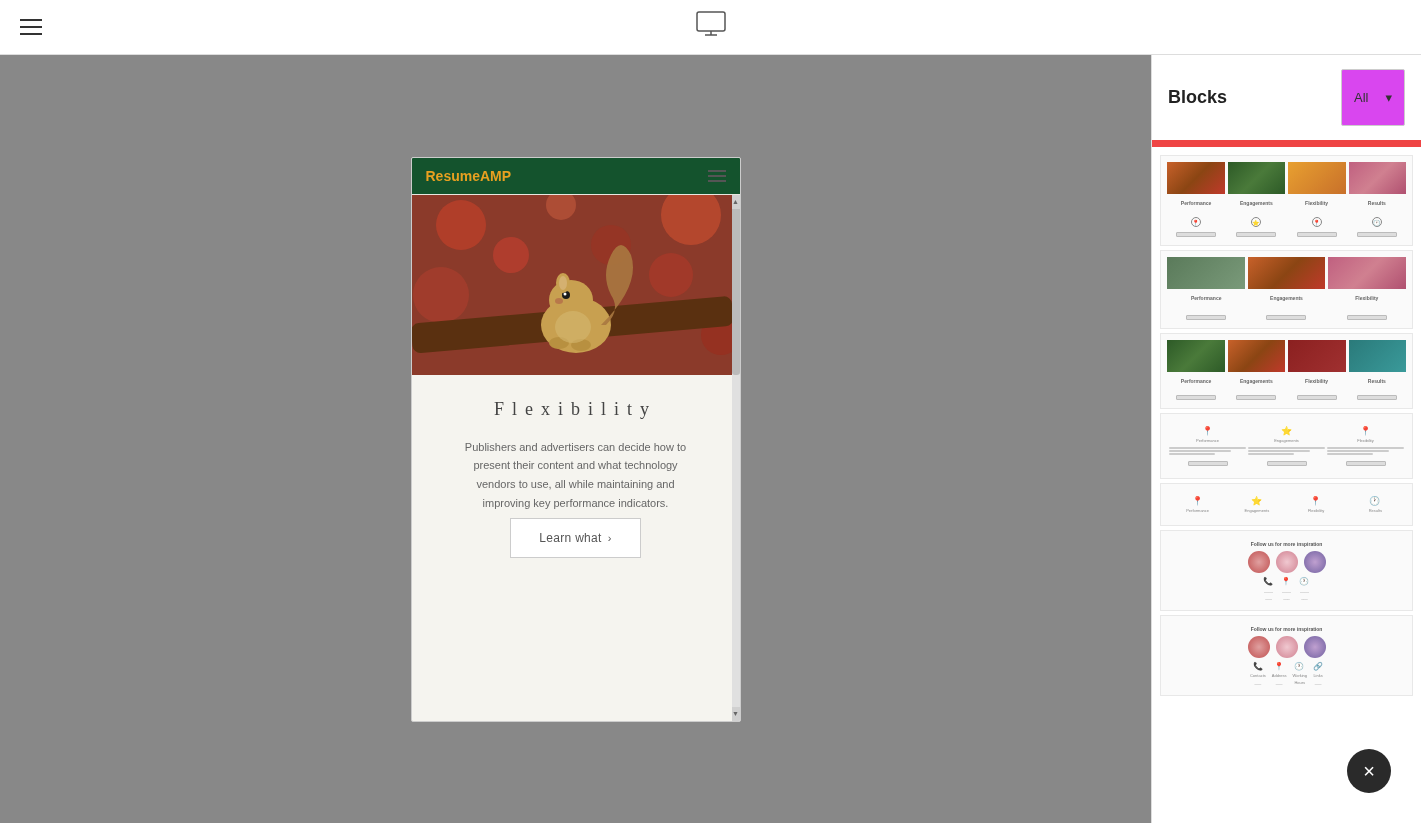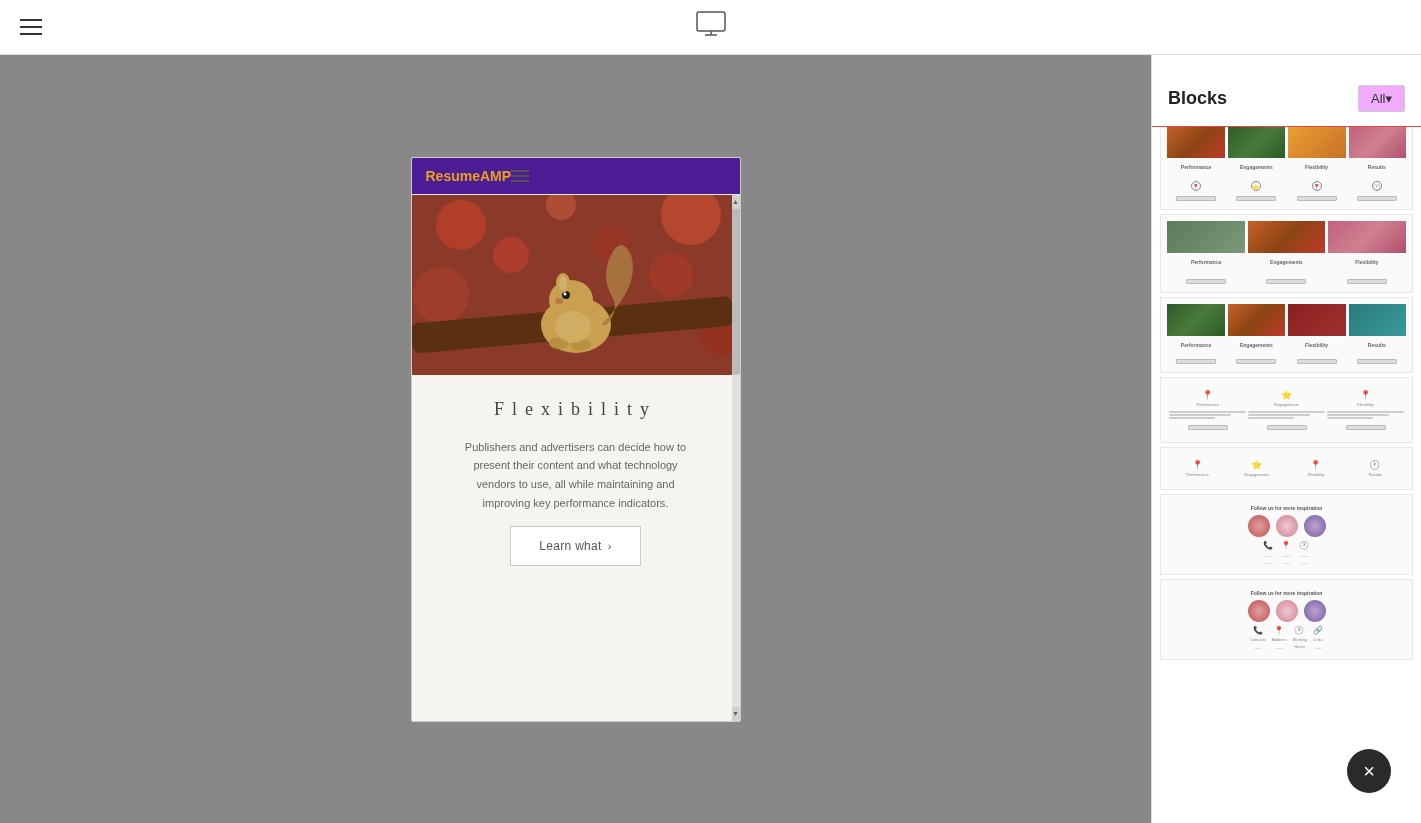--- a/index.html
+++ b/index.html
@@ -70,25 +70,25 @@
     .preview-scrollbar-thumb {
       width: 100%;
       height: 180px;
       background: #bbb;
       border-radius: 3px;
       margin-top: 0;
     }
 
     
     .mobile-nav {
-      background: #4c1d95;
+      background: #14532d;
       padding: 10px 14px;
       display: flex;
       align-items: center;
-      justify-content: flex-start;
+      justify-content: space-between;
       border-bottom: 1px solid #e8e8e0;
     }
     .mobile-logo {
       font-size: 14px;
       font-weight: normal;
       color: #333;
     }
     .mobile-logo span { color: #e8a020; font-weight: bold; }
     .mobile-hamburger { display: flex; flex-direction: column; gap: 3px; }
     .mobile-hamburger span { display: block; width: 18px; height: 2px; background: #555; }
@@ -120,21 +120,21 @@
       letter-spacing: 8px;
       color: #444;
       font-weight: 300;
       margin-bottom: 18px;
       font-family: Georgia, serif;
     }
     .preview-body {
       font-size: 11px;
       color: #666;
       line-height: 1.7;
-      margin-bottom: 14px;
+      margin-bottom: 6px;
       max-width: 240px;
     }
     .preview-btn {
       border: 1px solid #ccc;
       background: #fff;
       padding: 12px 28px;
       font-size: 12px;
       color: #555;
       cursor: pointer;
       display: flex;
@@ -152,41 +152,41 @@
       display: flex;
       flex-direction: column;
       overflow-y: auto;
     }
 
     .panel-header {
       padding: 14px 16px;
       display: flex;
       align-items: center;
       justify-content: space-between;
-      border-bottom: 1px solid #ef4444;
+      border-bottom: 7px solid #ef4444;
       position: sticky;
-      top: 16px;
+      top: 0;
       background: #fff;
       z-index: 5;
     }
     .panel-title {
       font-size: 18px;
       font-weight: 600;
       color: #222;
     }
     .panel-all-btn {
       border: 1px solid #ccc;
-      background: #f0abfc;
-      padding: 5px 12px;
+      background: #d946ef;
+      padding: 20px 12px;
       font-size: 13px;
       color: #333;
       cursor: pointer;
       display: flex;
       align-items: center;
-      gap: 0;
+      gap: 17px;
       border-radius: 2px;
     }
 
     
     .blocks-container {
       padding: 8px;
       display: flex;
       flex-direction: column;
       gap: 4px;
     }

